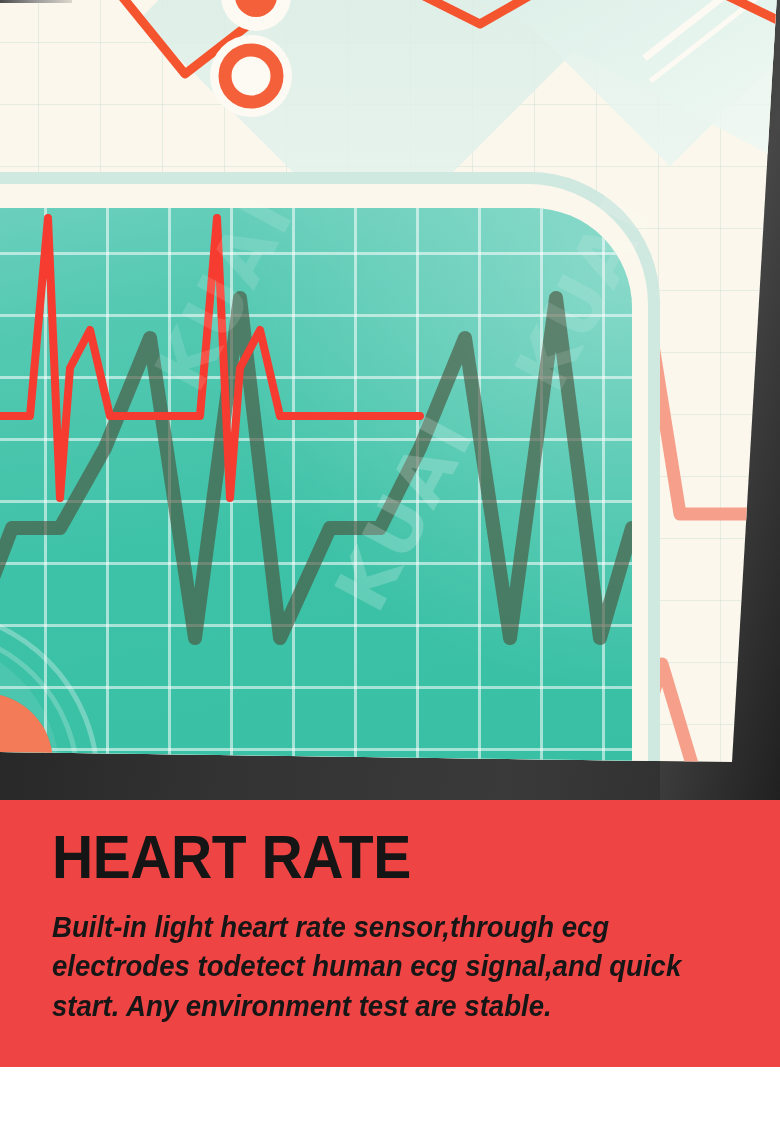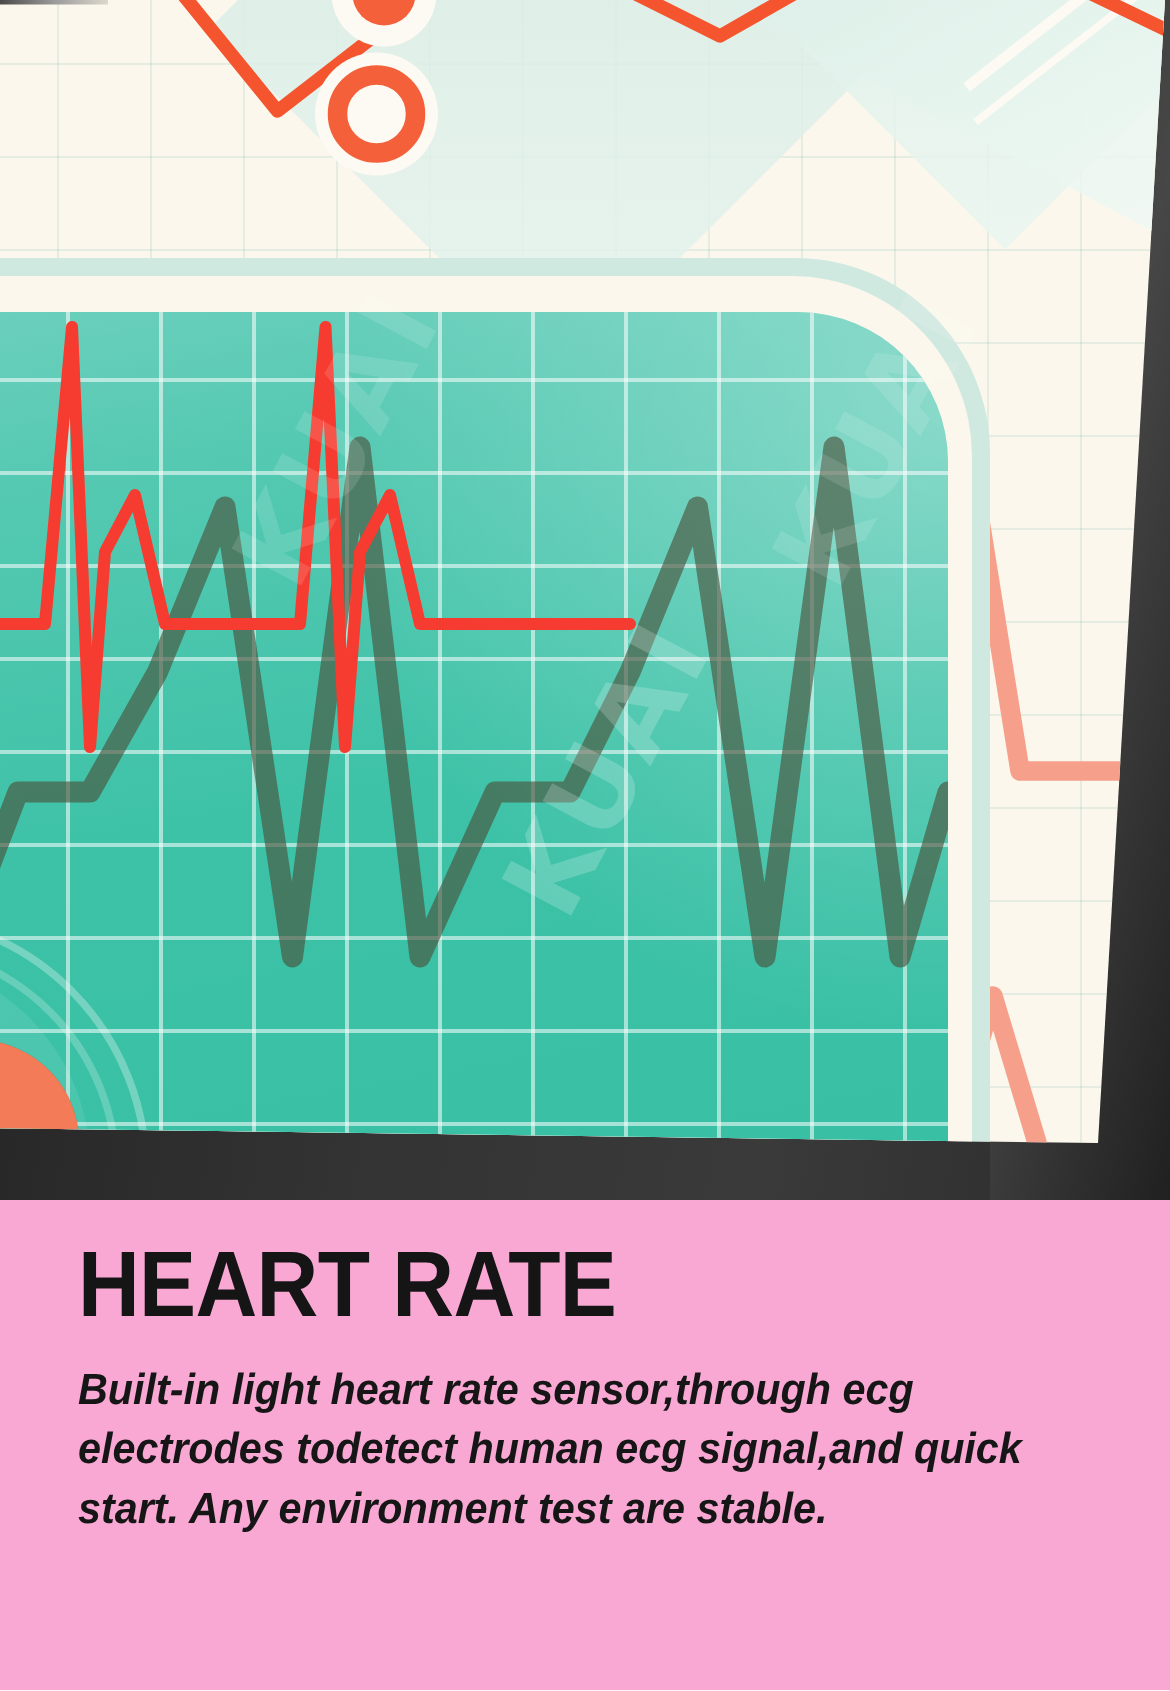--- a/index.html
+++ b/index.html
@@ -150,22 +150,22 @@
 
   
   #top-nick{
     position:absolute; left:0; top:0; width:72px; height:3px;
     background:linear-gradient(90deg,#4a4a4a,#9a9a9a,#ddd8cc);
   }
 
   
   #caption{
     position:absolute;
-    left:0; top:800px; width:780px; height:327px;
-    background:#f9a8d4;
+    left:0; top:800px; width:780px; height:267px;
+    background:#ef4444;
   }
   #title{
     position:absolute; left:52px; top:26px;
     font-family:"Liberation Sans", sans-serif;
     font-weight:700;
     font-size:62px;
     line-height:1;
     letter-spacing:-0.5px;
     color:#151515;
     transform:scaleX(.92);

